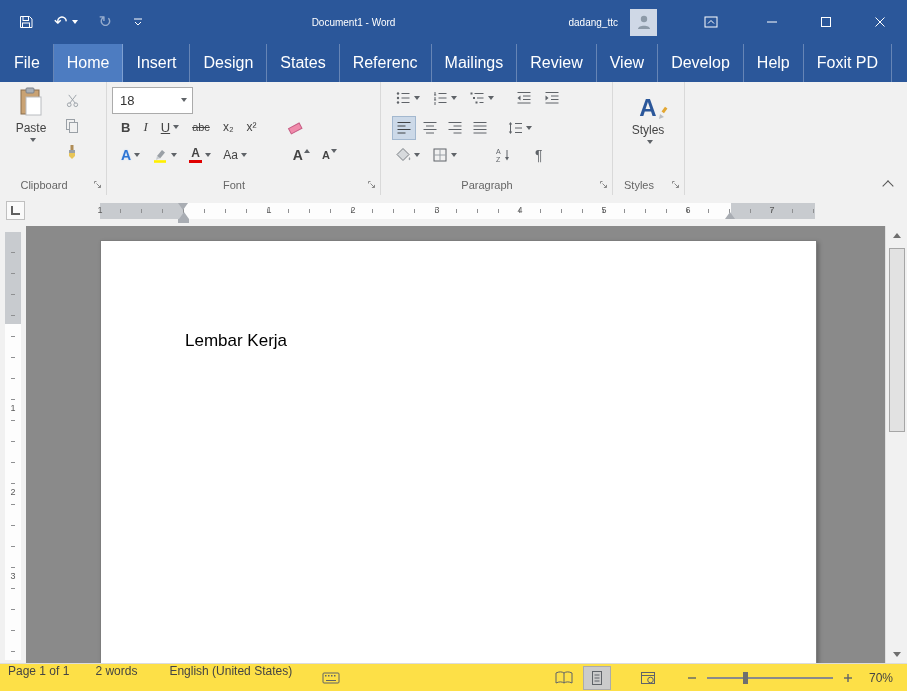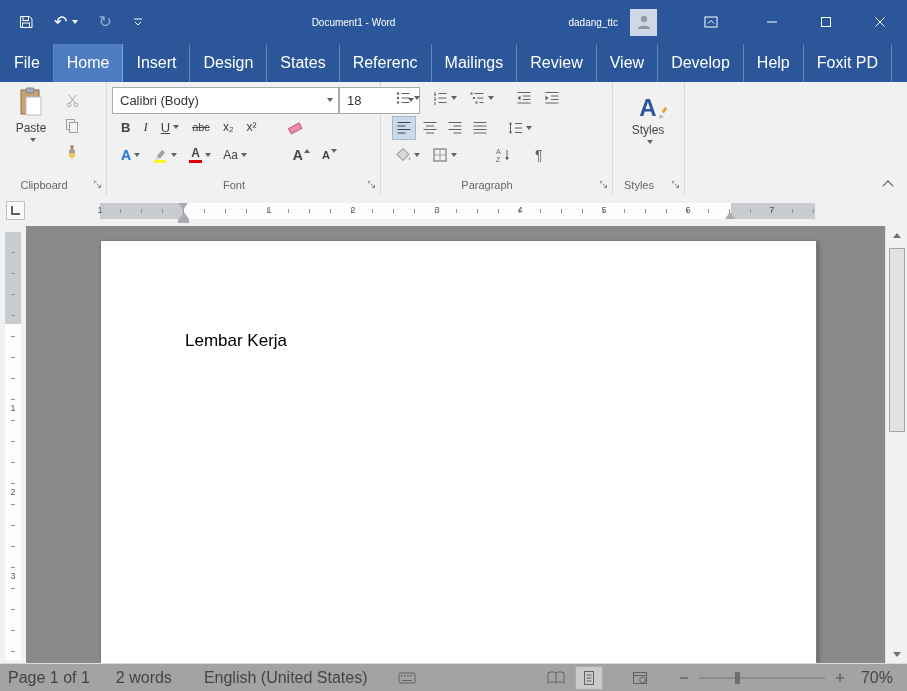--- a/index.html
+++ b/index.html
@@ -102,21 +102,21 @@
   .doc-text{position:absolute;left:84px;top:90px;font-size:17px;color:#000}
   .vscroll{position:absolute;right:0;top:0;width:21px;height:437px;background:#f1f1f1;border-left:1px solid #e0e0e0}
   .sarrow{position:absolute;left:0;width:21px;height:18px;display:flex;align-items:center;justify-content:center}
   .sarrow.up{top:0}
   .sarrow.down{bottom:0}
   .tri-up{width:0;height:0;border-left:4px solid transparent;border-right:4px solid transparent;border-bottom:5px solid #6f6f6f}
   .tri-down{width:0;height:0;border-left:4px solid transparent;border-right:4px solid transparent;border-top:5px solid #6f6f6f}
   .sthumb{position:absolute;left:3px;top:22px;width:14px;height:182px;background:#e2e2e2;border:1px solid #a6a6a6}
 
   
-  .statusbar{position:absolute;left:0;top:663px;width:100%;height:28px;background:#a3a3a3;border-top:1px solid #dcdcdc;display:flex;align-items:center;font-size:16px;color:#444}
+  .statusbar{position:absolute;left:0;top:663px;width:100%;height:28px;background:#fde047;border-top:1px solid #dcdcdc;display:flex;font-size:12px;color:#444}
   .sb-page{margin-left:8px}
   .sb-words{margin-left:26px}
   .sb-lang{margin-left:32px}
   .sb-kb{margin-left:30px;display:flex;align-items:center}
   .sb-right{margin-left:auto;display:flex;align-items:center}
   .viewbtn{width:26px;height:22px;display:flex;align-items:center;justify-content:center;margin-right:6px}
   .viewbtn.vsel{background:#cbcbcb;border:1px solid #ababab}
   .viewbtn.web{margin-left:18px;margin-right:0}
   .zbtn{width:18px;height:18px;display:flex;align-items:center;justify-content:center}
   .zb-minus{margin-left:22px}
@@ -259,24 +259,20 @@
       <span class="launcher">
         <svg width="9" height="9" viewBox="0 0 9 9" fill="none" stroke="#8a8a8a">
             <path d="M1.5 3.5v-2h2"></path>
             <path d="M3.5 3.5l4 4M7.5 7.5h-2.6M7.5 7.5V4.9"></path>
           </svg>
       </span>
     </div>
 
     <div class="group grp-font">
       <div class="row" style="left:6px;top:5px">
-        <div class="combo combo-name">
-            <span>Calibri (Body)</span>
-            <i class="dd"></i>
-          </div>
         <div class="combo combo-size">
             <span>18</span>
             <i class="dd"></i>
           </div>
       </div>
       <div class="row" style="left:12px;top:34px;gap:7px">
         <span class="fbtn b">B</span>
         <span class="fbtn it">I</span>
         <span class="fbtn">
             <span class="u">U</span>

